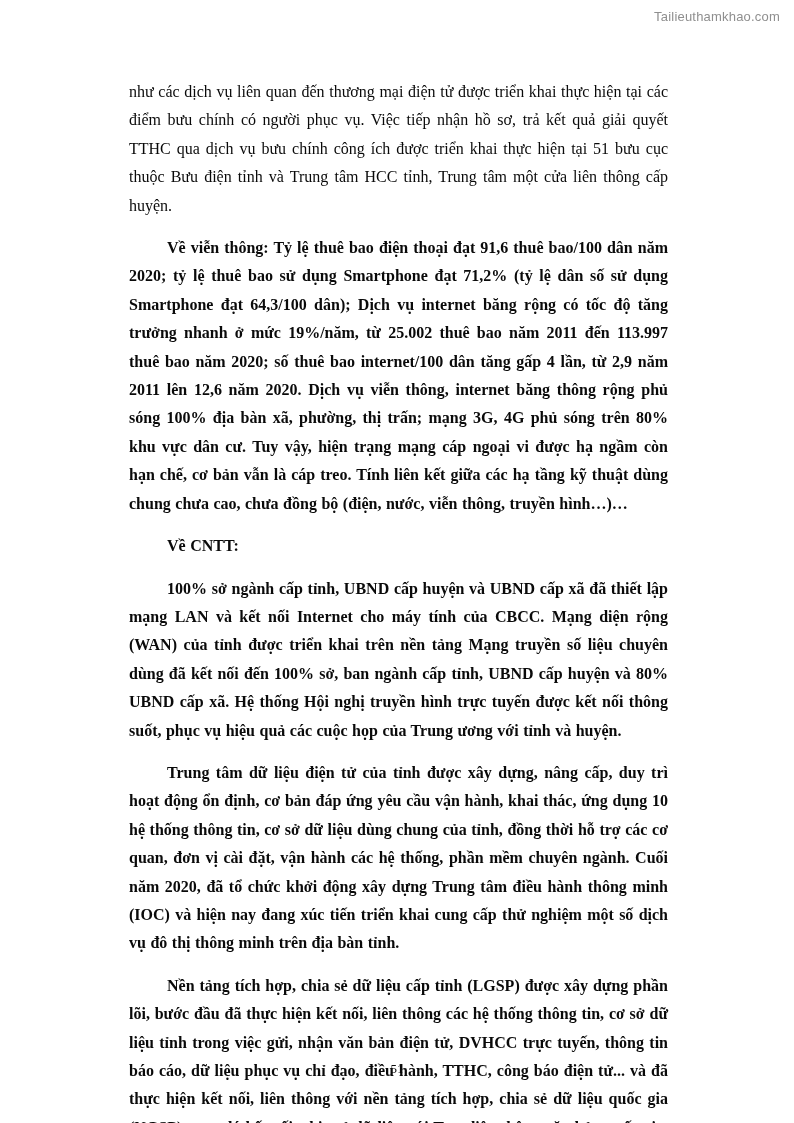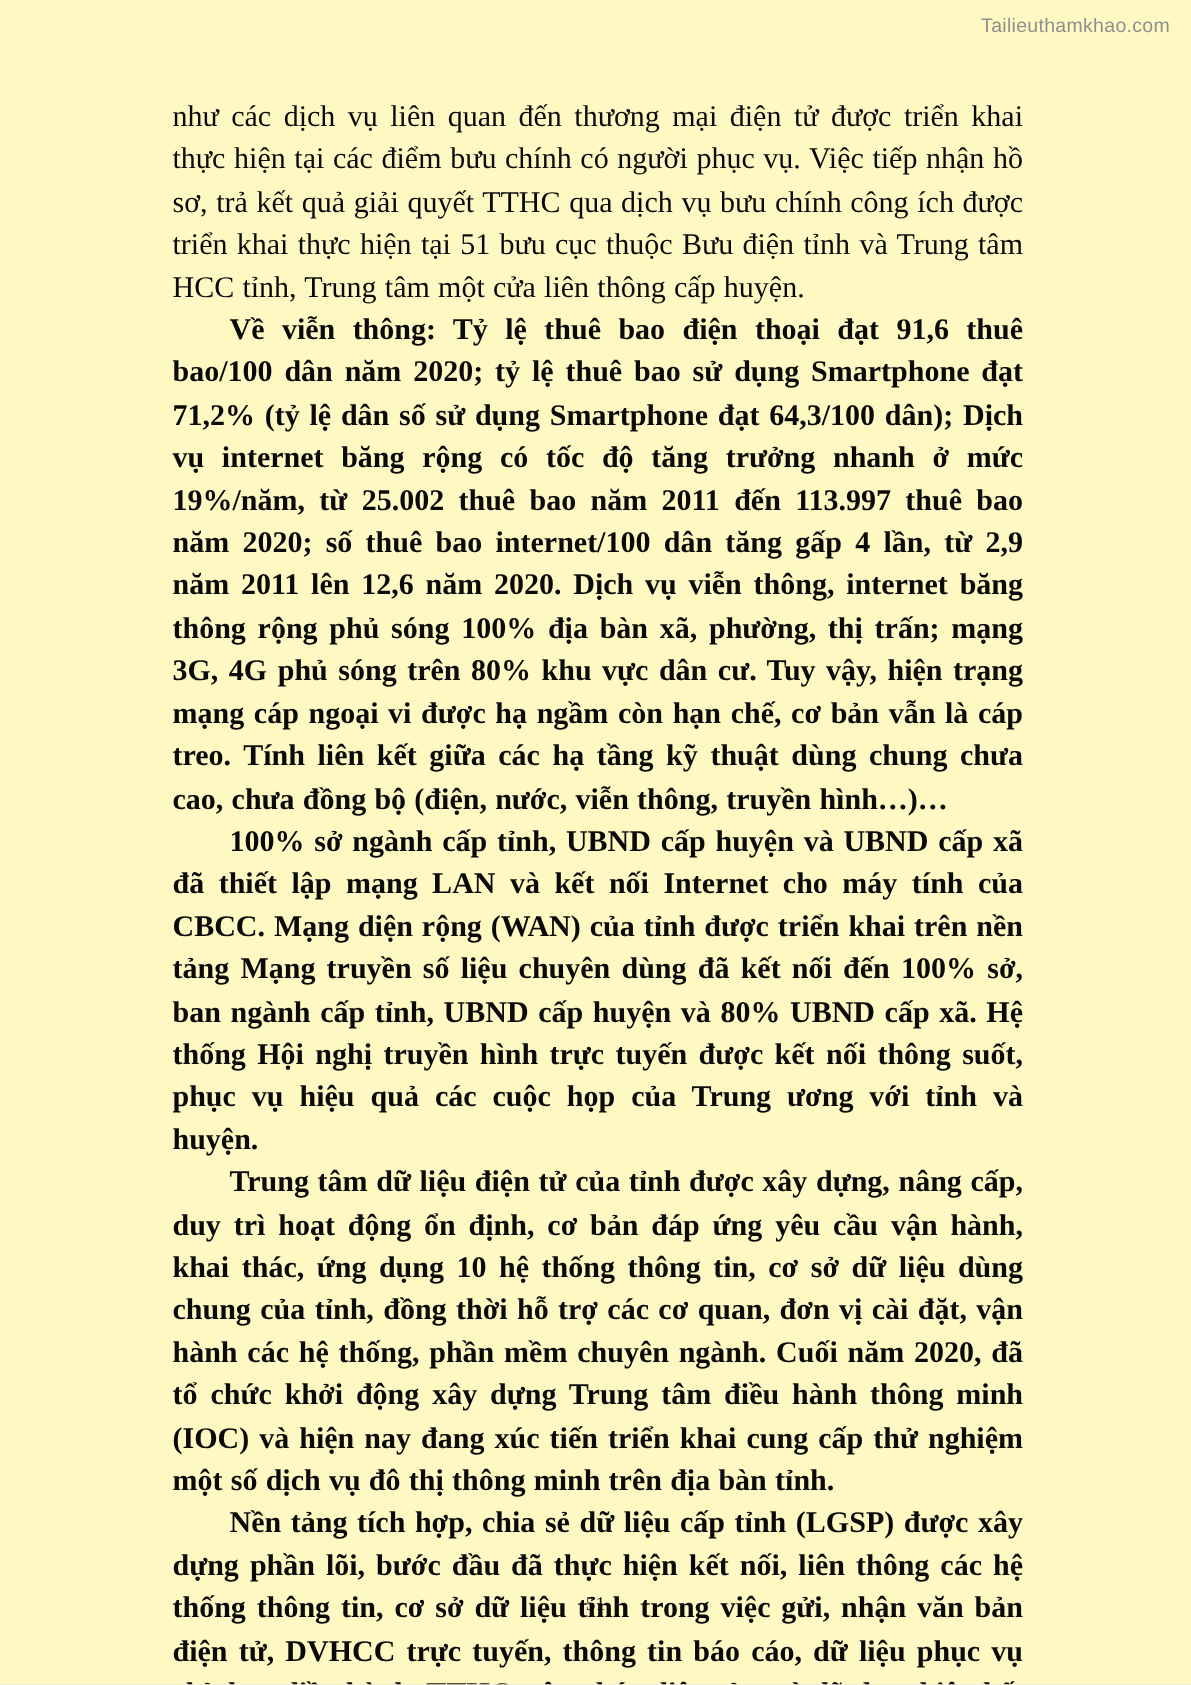--- a/index.html
+++ b/index.html
@@ -5,43 +5,43 @@
   html, body {
     margin: 0;
     padding: 0;
     background: #e8e8e8;
   }
   .page {
     position: relative;
     width: 794px;
     height: 1123px;
     margin: 0 auto;
-    background: #fef9c3;
+    background: #ffffff;
     overflow: hidden;
     font-family: "Liberation Serif", "DejaVu Serif", serif;
     color: #0a0a0a;
   }
   .watermark {
     position: absolute;
     top: 9px;
     right: 14px;
     font-family: "Liberation Sans", "DejaVu Sans", sans-serif;
     font-size: 13px;
     color: #8f8f8f;
     letter-spacing: 0.2px;
   }
   .content {
     position: absolute;
     top: 64px;
     left: 115px;
     width: 567px;
   }
   .content p {
-    margin: 0;
-    font-size: 20px;
+    margin: 14px;
+    font-size: 16px;
     line-height: 28.4px;
     text-align: justify;
     word-spacing: 0.5px;
   }
   .content p.indented {
     text-indent: 38px;
     font-weight: bold;
   }
   .page-number {
     position: absolute;
@@ -56,20 +56,21 @@
 </head>
 <body>
 
 <div class="page">
 
   <div class="watermark">Tailieuthamkhao.com</div>
 
   <div class="content">
     <p class="para">như các dịch vụ liên quan đến thương mại điện tử được triển khai thực hiện tại các điểm bưu chính có người phục vụ. Việc tiếp nhận hồ sơ, trả kết quả giải quyết TTHC qua dịch vụ bưu chính công ích được triển khai thực hiện tại 51 bưu cục thuộc Bưu điện tỉnh và Trung tâm HCC tỉnh, Trung tâm một cửa liên thông cấp huyện.</p>
     <p class="para indented">Về viễn thông: Tỷ lệ thuê bao điện thoại đạt 91,6 thuê bao/100 dân năm 2020; tỷ lệ thuê bao sử dụng Smartphone đạt 71,2% (tỷ lệ dân số sử dụng Smartphone đạt 64,3/100 dân); Dịch vụ internet băng rộng có tốc độ tăng trưởng nhanh ở mức 19%/năm, từ 25.002 thuê bao năm 2011 đến 113.997 thuê bao năm 2020; số thuê bao internet/100 dân tăng gấp 4 lần, từ 2,9 năm 2011 lên 12,6 năm 2020. Dịch vụ viễn thông, internet băng thông rộng phủ sóng 100% địa bàn xã, phường, thị trấn; mạng 3G, 4G phủ sóng trên 80% khu vực dân cư. Tuy vậy, hiện trạng mạng cáp ngoại vi được hạ ngầm còn hạn chế, cơ bản vẫn là cáp treo. Tính liên kết giữa các hạ tầng kỹ thuật dùng chung chưa cao, chưa đồng bộ (điện, nước, viễn thông, truyền hình…)…</p>
+    <p class="para indented">Về CNTT:</p>
     <p class="para indented">100% sở ngành cấp tỉnh, UBND cấp huyện và UBND cấp xã đã thiết lập mạng LAN và kết nối Internet cho máy tính của CBCC. Mạng diện rộng (WAN) của tỉnh được triển khai trên nền tảng Mạng truyền số liệu chuyên dùng đã kết nối đến 100% sở, ban ngành cấp tỉnh, UBND cấp huyện và 80% UBND cấp xã. Hệ thống Hội nghị truyền hình trực tuyến được kết nối thông suốt, phục vụ hiệu quả các cuộc họp của Trung ương với tỉnh và huyện.</p>
     <p class="para indented">Trung tâm dữ liệu điện tử của tỉnh được xây dựng, nâng cấp, duy trì hoạt động ổn định, cơ bản đáp ứng yêu cầu vận hành, khai thác, ứng dụng 10 hệ thống thông tin, cơ sở dữ liệu dùng chung của tỉnh, đồng thời hỗ trợ các cơ quan, đơn vị cài đặt, vận hành các hệ thống, phần mềm chuyên ngành. Cuối năm 2020, đã tổ chức khởi động xây dựng Trung tâm điều hành thông minh (IOC) và hiện nay đang xúc tiến triển khai cung cấp thử nghiệm một số dịch vụ đô thị thông minh trên địa bàn tỉnh.</p>
     <p class="para indented">Nền tảng tích hợp, chia sẻ dữ liệu cấp tỉnh (LGSP) được xây dựng phần lõi, bước đầu đã thực hiện kết nối, liên thông các hệ thống thông tin, cơ sở dữ liệu tỉnh trong việc gửi, nhận văn bản điện tử, DVHCC trực tuyến, thông tin báo cáo, dữ liệu phục vụ chỉ đạo, điều hành, TTHC, công báo điện tử... và đã thực hiện kết nối, liên thông với nền tảng tích hợp, chia sẻ dữ liệu quốc gia (NGSP); qua đó kết nối, chia sẻ dữ liệu với Trục liên thông văn bản quốc gia, Cổng DVHCC quốc gia, hệ thống hỗ trợ thanh toán quốc gia PayGov, cơ sở dữ liệu quốc gia về ĐKKD…</p>
   </div>
 
   <div class="page-number">51</div>
 
 </div>
 
 </body></html>

